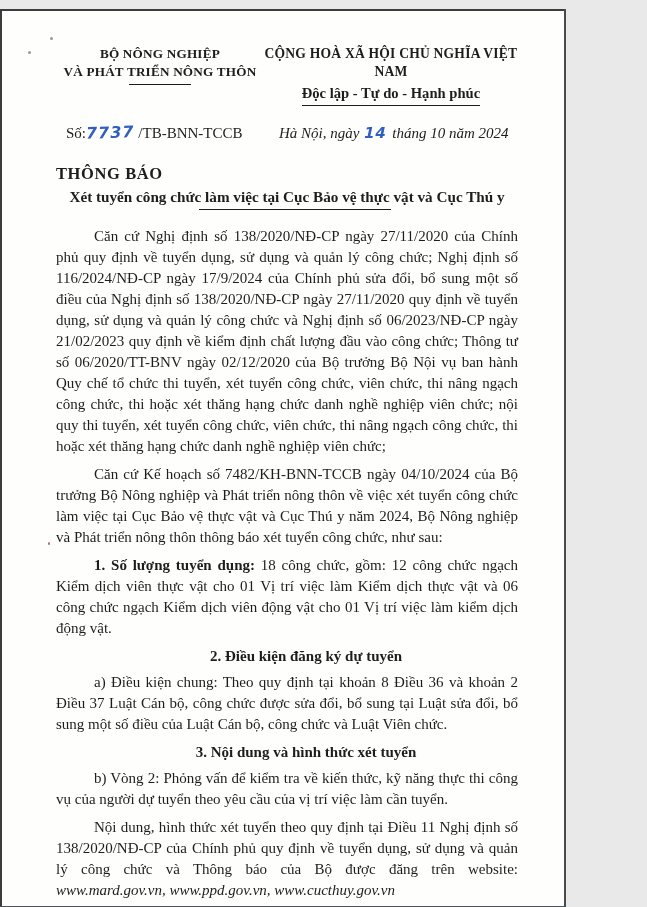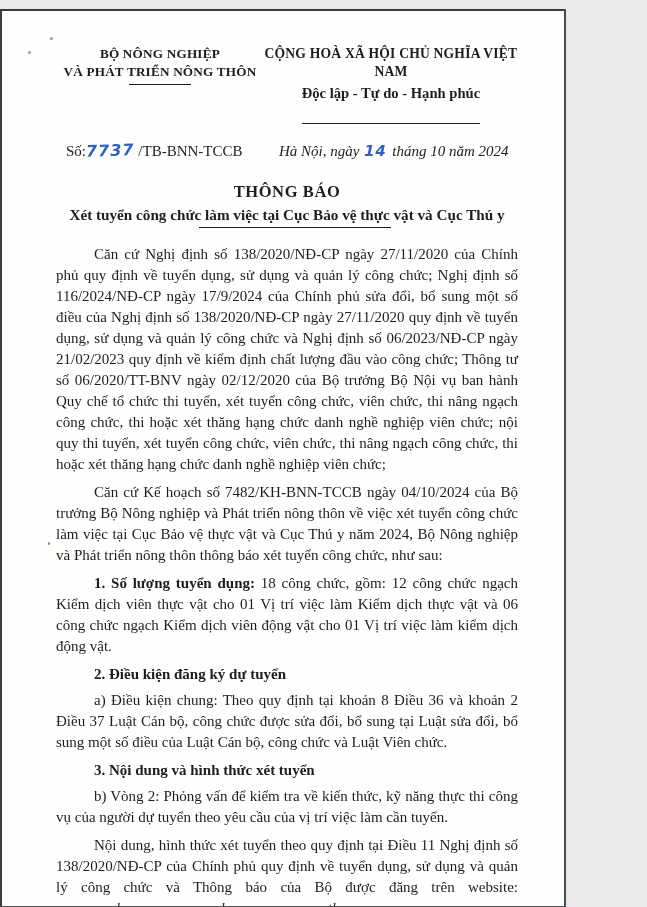--- a/index.html
+++ b/index.html
@@ -26,49 +26,49 @@
   .content{position:relative;padding:36px 48px 0 56px;}
 
   
   .hdr{display:flex;width:100%;}
   .hdr-left{width:45%;text-align:center;}
   .hdr-right{width:55%;text-align:center;}
   .org-line{font-weight:bold;font-size:13.2px;line-height:18px;letter-spacing:.2px;}
   .org-underline{width:62px;height:0;border-bottom:1.4px solid #1d1d1d;margin:3px auto 0;}
   .nat-line1{font-weight:bold;font-size:13.6px;line-height:18px;letter-spacing:.2px;}
   .nat-line2{font-weight:bold;font-size:14.6px;line-height:20px;margin-top:2px;}
-  .nat-line2 > span{display:inline-block;border-bottom:1.6px solid #1d1d1d;padding-bottom:20px;}
+  .nat-line2 > span{display:inline-block;border-bottom:1.6px solid #1d1d1d;padding-bottom:2px;}
 
   .row2{display:flex;margin-top:17px;align-items:baseline;}
   .row2-left{width:45%;text-align:left;padding-left:10px;font-size:15px;}
   .row2-right{width:55%;text-align:center;font-style:italic;font-size:15px;}
   .hand{
     font-family:"DejaVu Sans",sans-serif;
     font-style:italic;font-weight:bold;
     color:#2f5fc0;
     letter-spacing:1px;
     display:inline-block;
     transform:rotate(-2deg);
   }
   .hand-no{font-size:16px;}
   .hand-day{font-size:15px;margin:0 5px;font-style:normal;transform:skewX(-12deg);}
 
   
-  .title{margin-top:22px;text-align:center;font-weight:bold;font-size:16.5px;letter-spacing:.6px;}
+  .title{margin-top:22px;text-align:left;font-weight:bold;font-size:16.5px;letter-spacing:.6px;}
   .subtitle{margin-top:4px;text-align:center;font-weight:bold;font-size:15.2px;}
   .subtitle-underline{width:192px;height:0;border-bottom:1.6px solid #1d1d1d;margin:3px auto 0 auto;position:relative;left:8px;}
 
   
   .body{margin-top:16px;font-size:15px;line-height:21px;}
   .body p{
     margin:0 0 7px 0;
     text-align:justify;
     text-indent:38px;
   }
-  .body p.heading{font-weight:bold;text-align:left;margin:3px 0 5px 0;}
+  .body p.heading{font-weight:bold;text-align:center;margin:3px 0 5px 0;}
   b.lead{font-weight:bold;}
   .web{font-style:italic;}
 </style>
 </head>
 <body>
 
 <div class="page">
 
   <div class="content">
 

